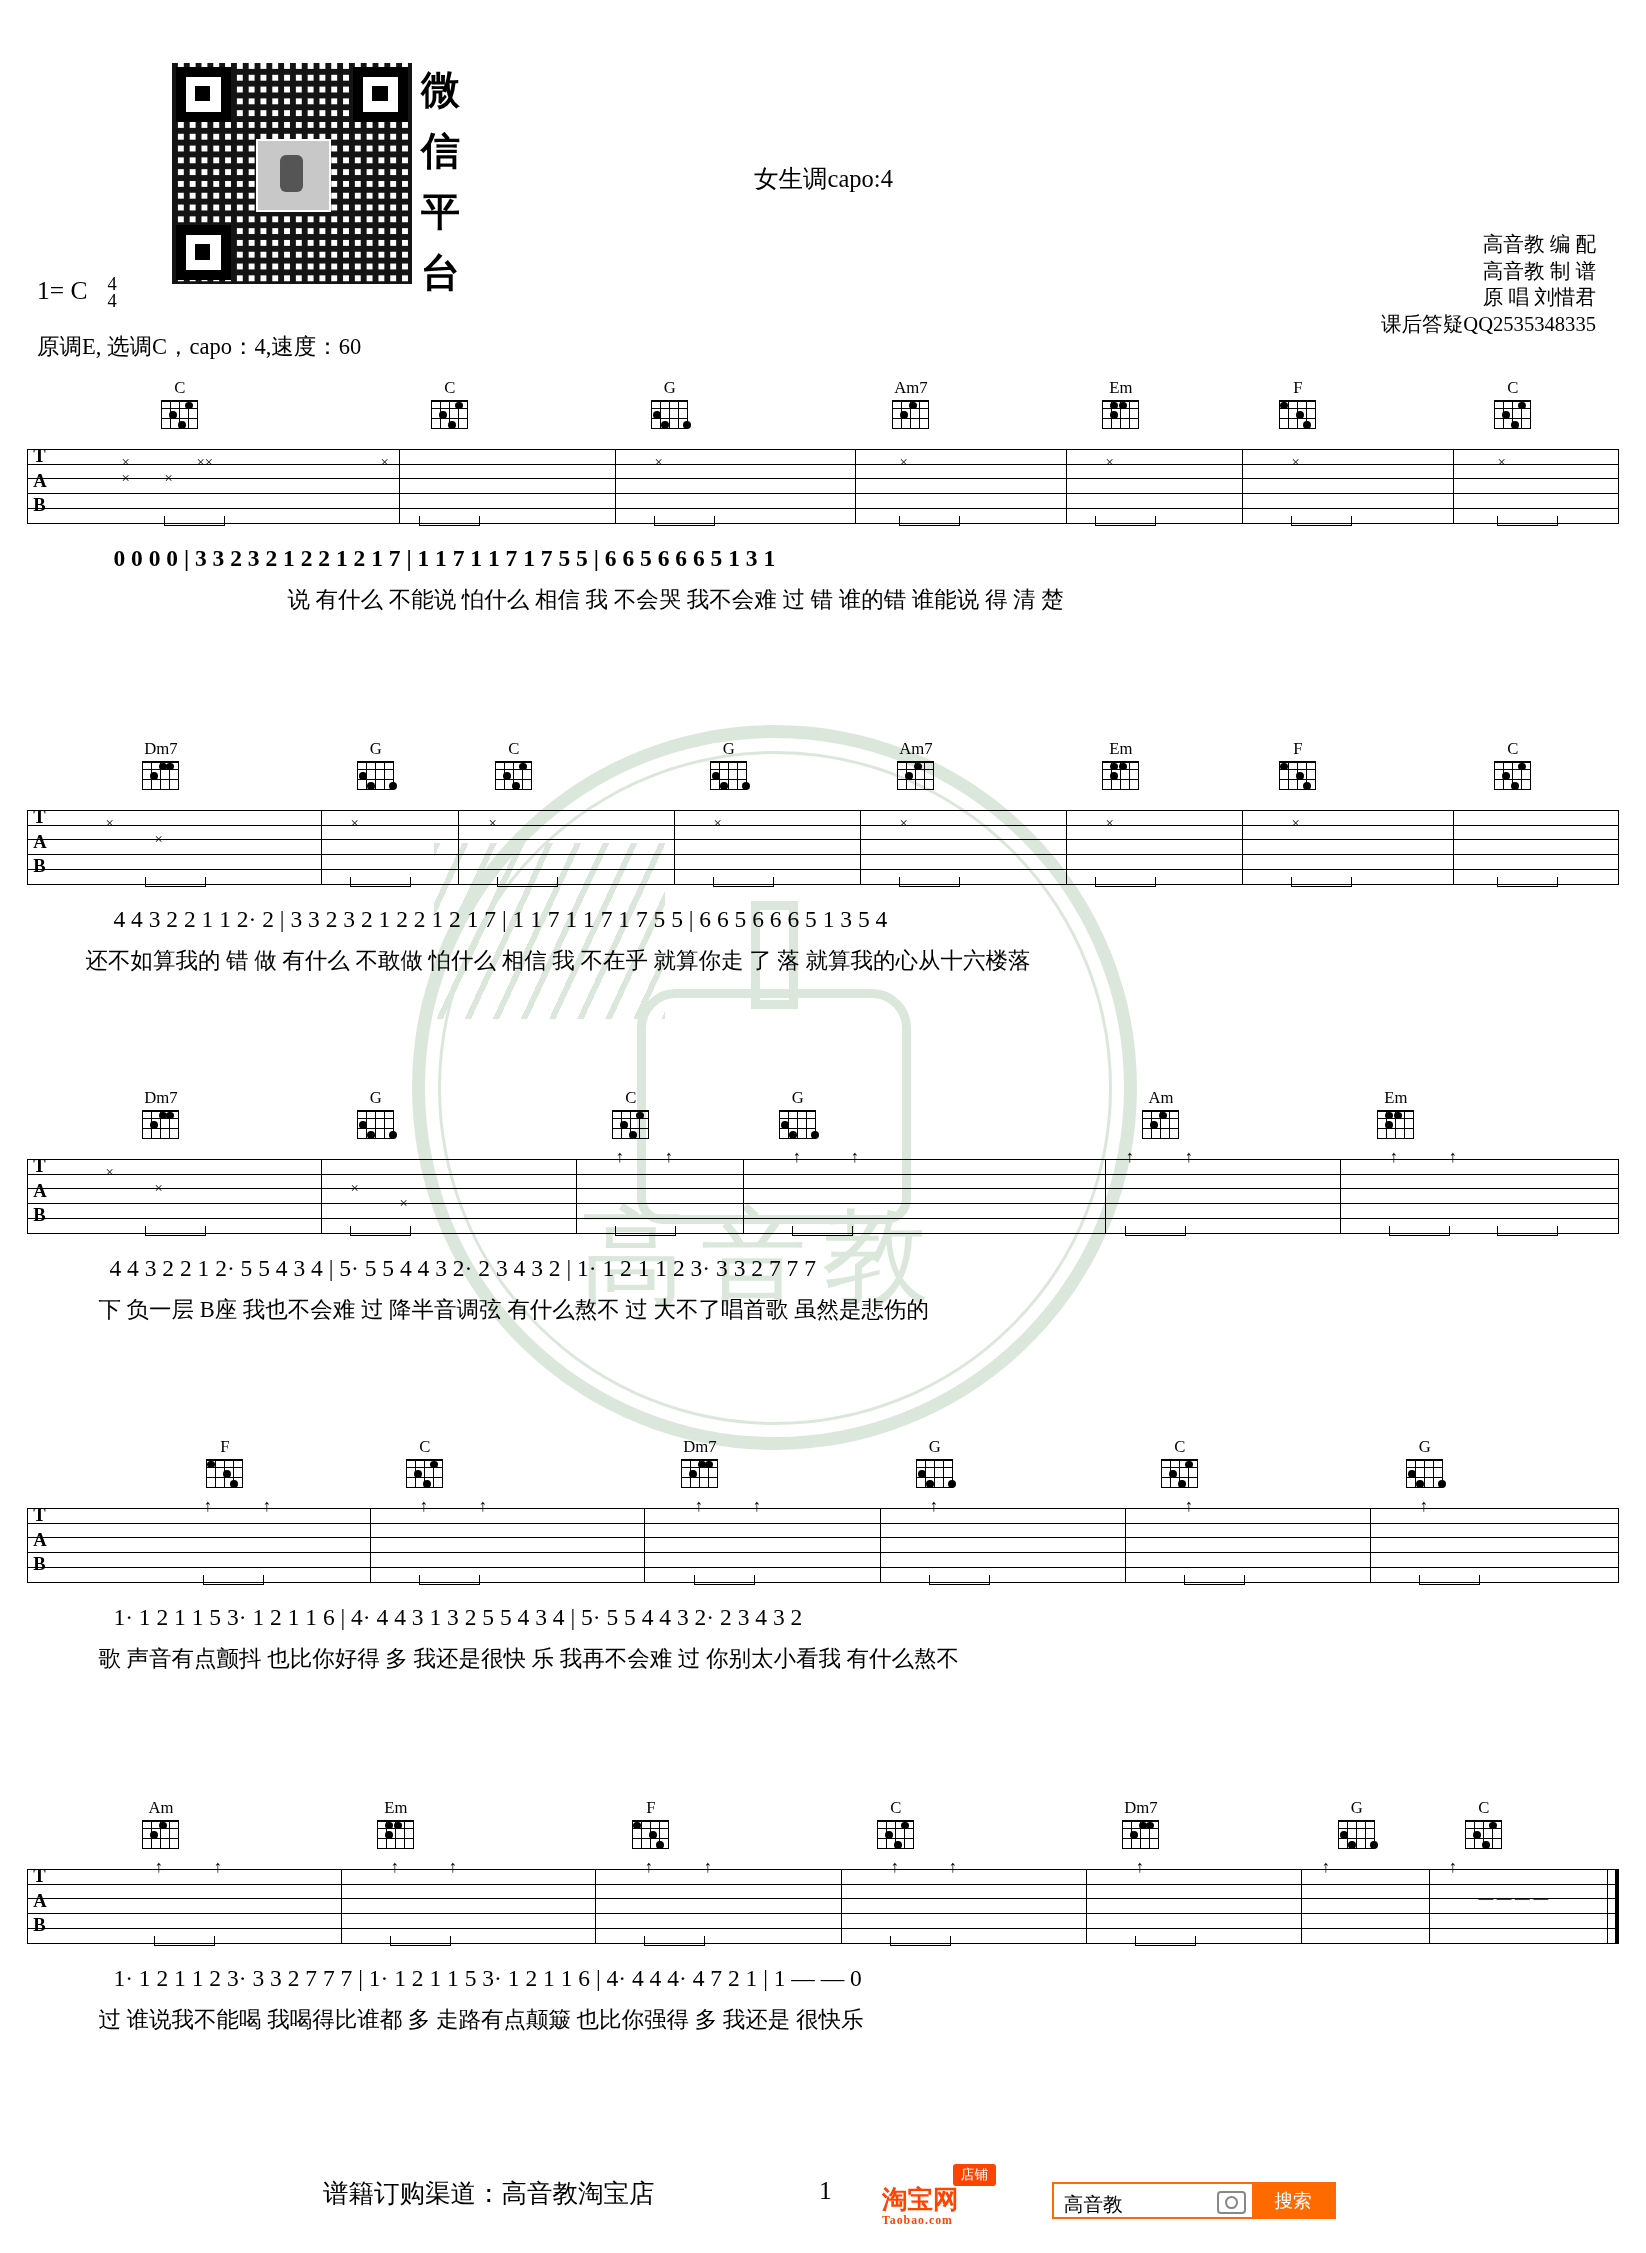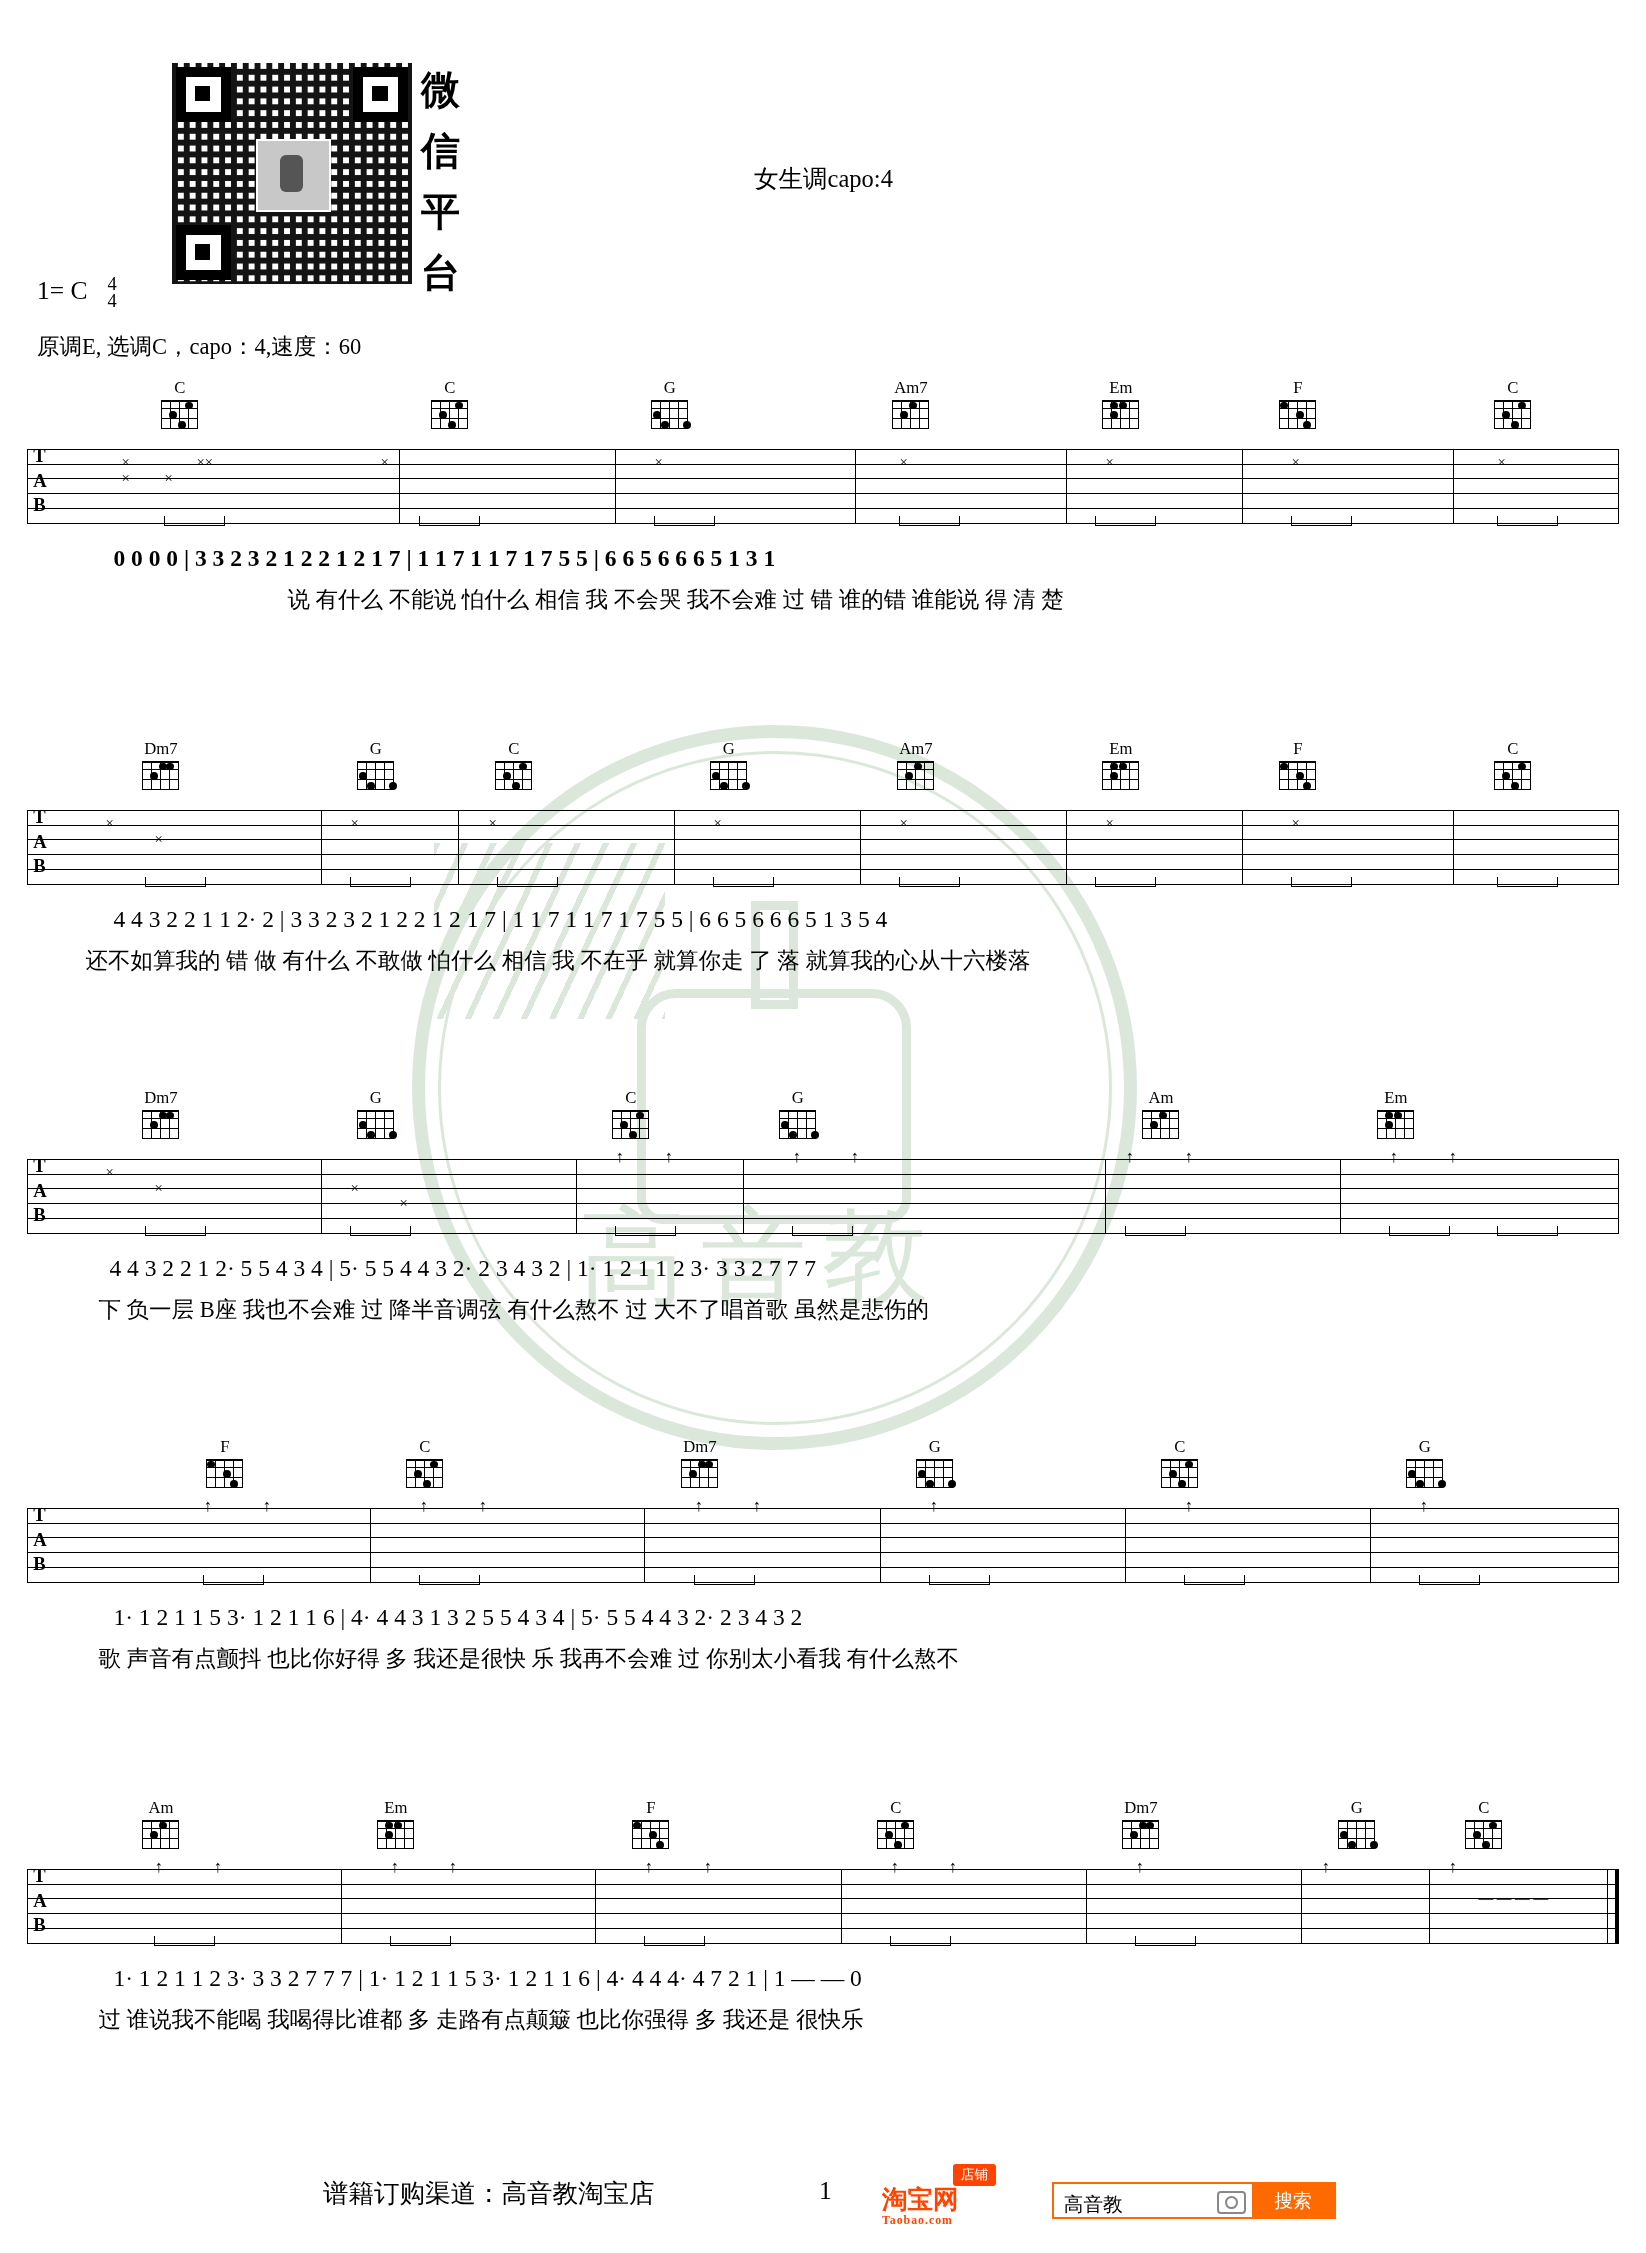--- a/index.html
+++ b/index.html
@@ -114,20 +114,26 @@
       </div>
     <div class="finder f3">
         <i></i>
       </div>
     <div class="center"></div>
   </div>
   <div class="qr-side">微信平台</div>
 
   <div class="sub1">女生调capo:4</div>
 
+  <div class="credits">
+    <div>高音教 编  配</div>
+    <div>高音教 制  谱</div>
+    <div>原  唱 刘惜君</div>
+    <div>课后答疑QQ2535348335</div>
+  </div>
 
   <div class="keysig">
     <span>1= C</span>
     <span class="frac">
       <span style="display:block;border-bottom:0;">4</span>
       <span style="display:block;">4</span>
     </span>
   </div>
   <div class="tempoline">原调E, 选调C，capo：4,速度：60</div>
 

